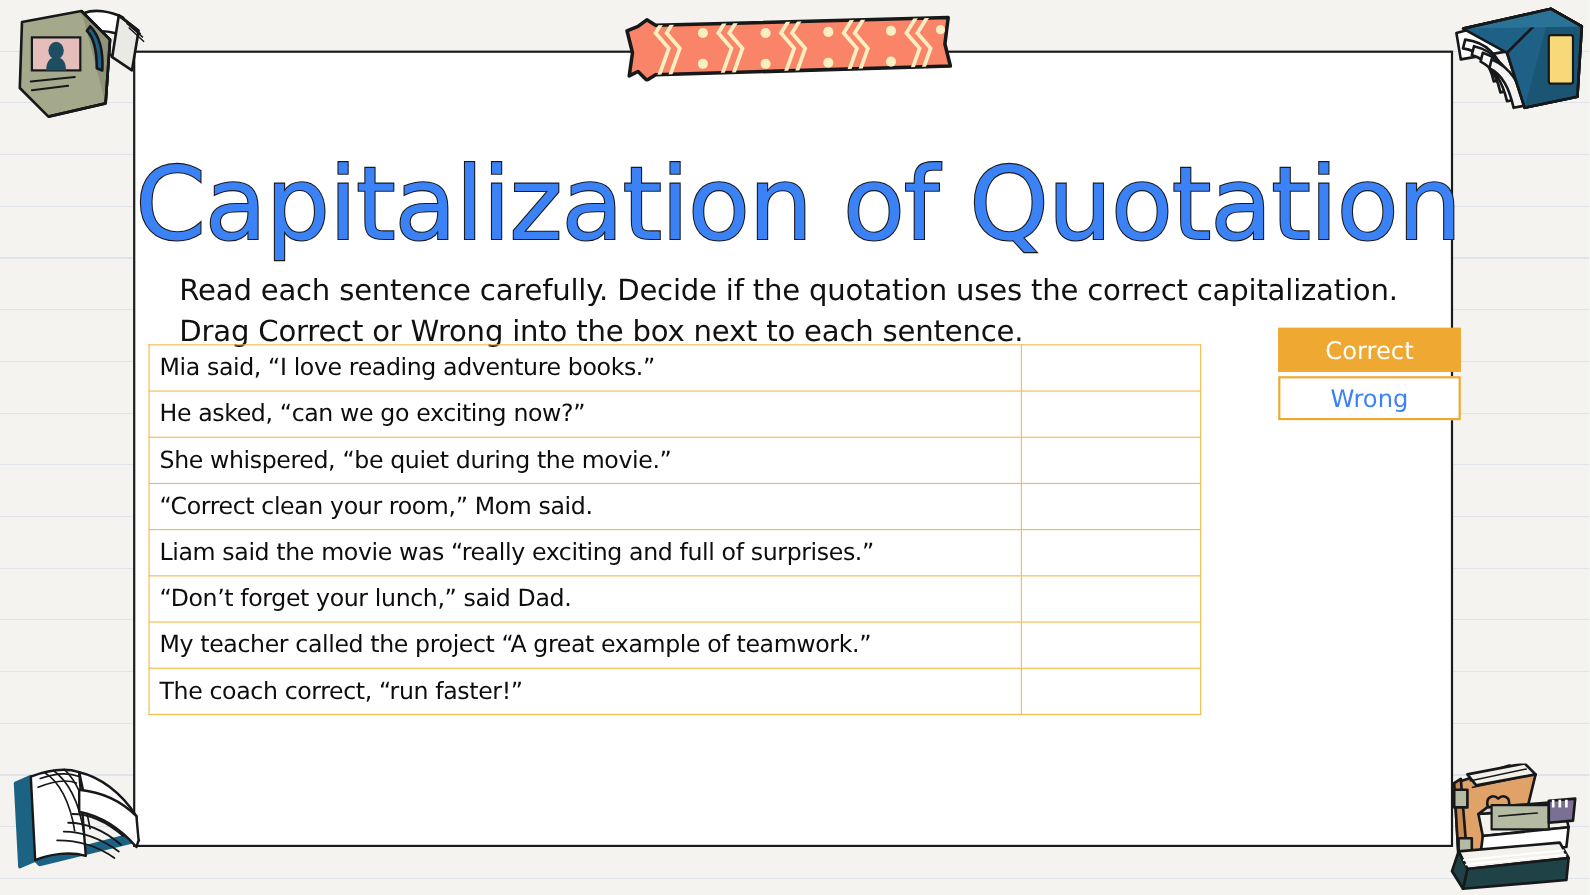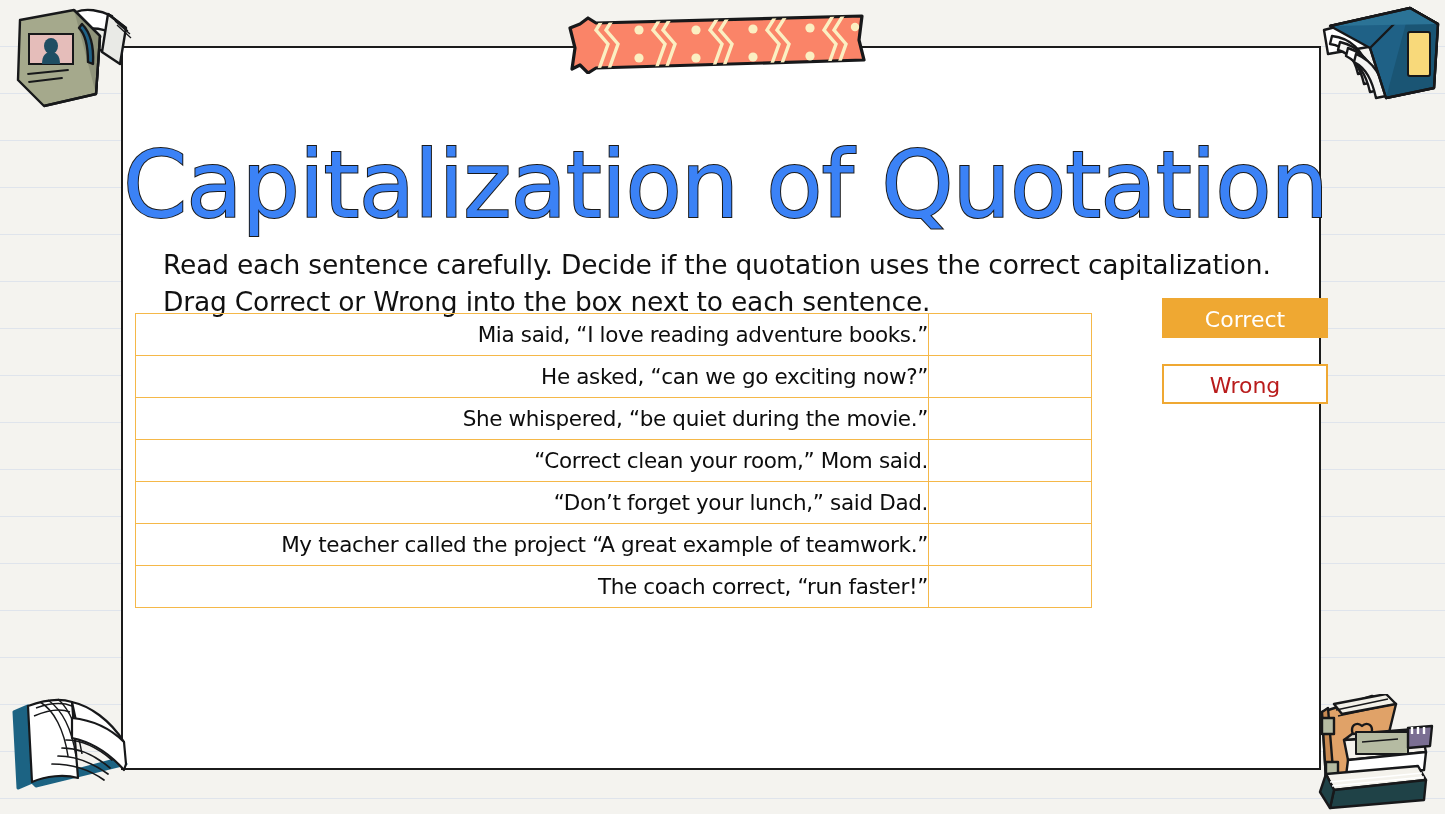--- a/index.html
+++ b/index.html
@@ -82,43 +82,42 @@
     height:41px;
     padding:0 0 0 9px;
     vertical-align:middle;
     font-family:"DejaVu Sans", sans-serif;
     font-size:21.5px;
     line-height:24px;
     color:#0d0d0d;
     letter-spacing:-0.35px;
     white-space:nowrap;
     overflow:hidden;
-    text-align:right;
   }
   #table td.sentence-cell{width:783px;}
   #table td.drop-cell{width:162px;padding:0;}
 
   
   #chips{position:absolute;left:1039px;top:250px;width:170px;}
   .chip{
     display:block;width:166px;height:40px;line-height:40px;
     text-align:center;
     font-family:"DejaVu Sans", sans-serif;
     font-size:22px;
     letter-spacing:0px;
     box-sizing:border-box;
     cursor:grab;
     user-select:none;
   }
   .chip.filled{
     background:#efa832;color:#ffffff;border:2px solid #efa832;
   }
   .chip.outline{
-    background:#ffffff;color:#b91c1c;border:2.5px solid #efa832;
-    margin-top:26px;
+    background:#ffffff;color:#3b82f6;border:2.5px solid #efa832;
+    margin-top:4px;
   }
 </style>
 </head>
 <body>
 
 <div id="page">
 
   <div id="card">
 
     <div id="title">Capitalization of Quotation</div>
@@ -137,20 +136,24 @@
         <tr>
           <td class="sentence-cell">He asked, “can we go exciting now?”</td>
           <td class="drop-cell"></td>
         </tr>
         <tr>
           <td class="sentence-cell">She whispered, “be quiet during the movie.”</td>
           <td class="drop-cell"></td>
         </tr>
         <tr>
           <td class="sentence-cell">“Correct clean your room,” Mom said.</td>
+          <td class="drop-cell"></td>
+        </tr>
+        <tr>
+          <td class="sentence-cell">Liam said the movie was “really exciting and full of surprises.”</td>
           <td class="drop-cell"></td>
         </tr>
         <tr>
           <td class="sentence-cell">“Don’t forget your lunch,” said Dad.</td>
           <td class="drop-cell"></td>
         </tr>
         <tr>
           <td class="sentence-cell">My teacher called the project “A great example of teamwork.”</td>
           <td class="drop-cell"></td>
         </tr>

